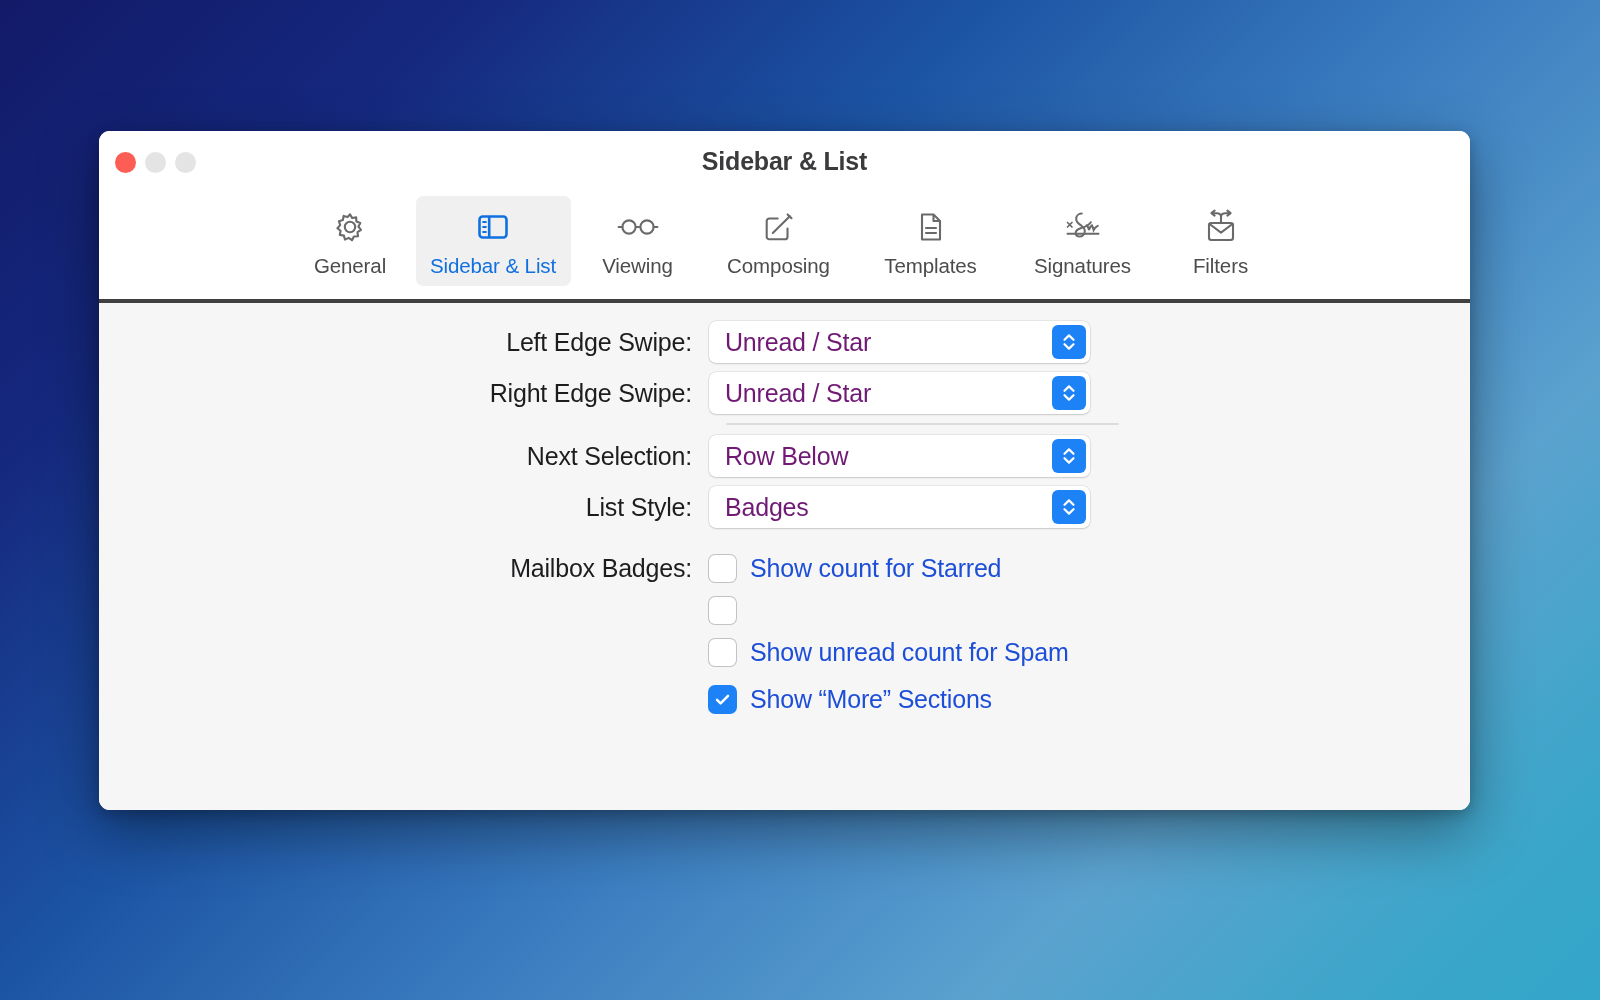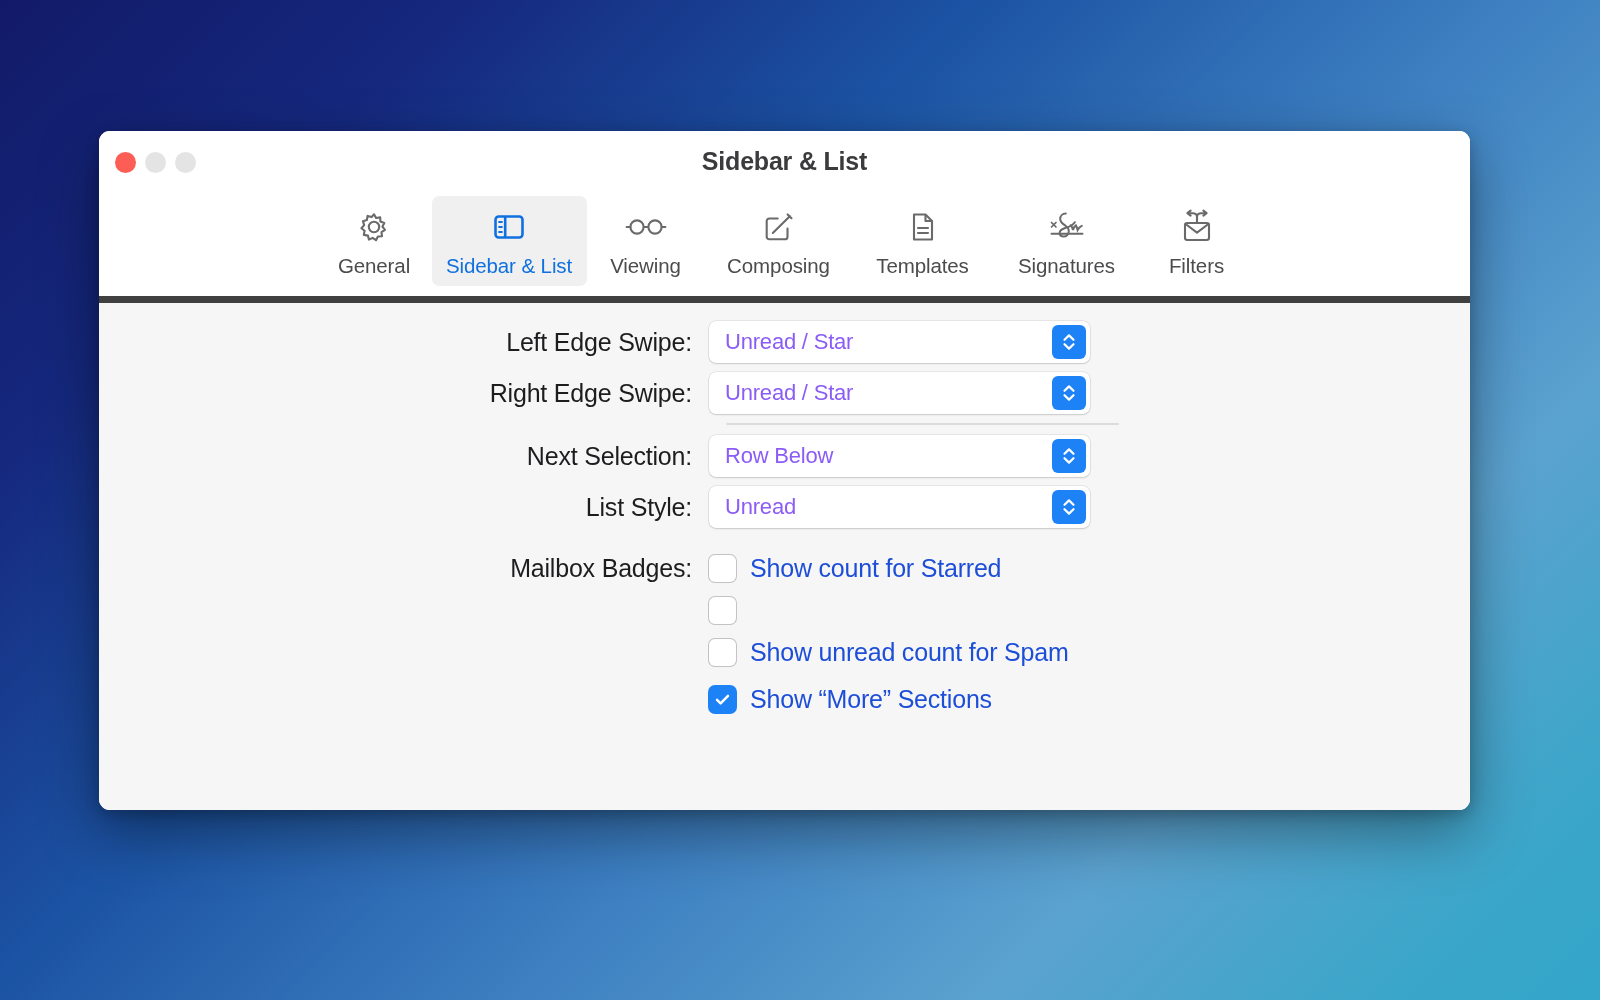--- a/index.html
+++ b/index.html
@@ -72,25 +72,25 @@
     font-size: 25px;
     font-weight: bold;
     color: #3b3b3d;
     letter-spacing: -0.2px;
   }
 
   
   .toolbar {
     height: 111px;
     background: #ffffff;
-    border-bottom: 7px solid #404040;
+    border-bottom: 4px solid #404040;
     display: flex;
     align-items: flex-start;
     justify-content: center;
-    gap: 0px;
+    gap: 8px;
     padding-top: 4px;
     flex: none;
   }
 
   .tab {
     width: 115px;
     padding: 10px 4px 8px;
     border-radius: 7px;
     display: flex;
     flex-direction: column;
@@ -167,22 +167,22 @@
     background: #ffffff;
     border-radius: 7px;
     box-shadow: 0 0 0 0.5px rgba(0,0,0,0.13), 0 1px 2px rgba(0,0,0,0.13);
     display: flex;
     align-items: center;
     cursor: default;
   }
 
   .popup-value {
     padding-left: 16px;
-    font-size: 22px;
-    color: #8b5cf6;
+    font-size: 25px;
+    color: #701a75;
     white-space: nowrap;
     letter-spacing: -0.2px;
   }
 
   .stepper {
     position: absolute;
     right: 4px;
     top: 4px;
     width: 34px;
     height: 34px;
@@ -388,21 +388,21 @@
               <path d="M4.5 8.8 9 4.4l4.5 4.4"></path>
               <path d="M4.5 13.2 9 17.6l4.5-4.4"></path>
             </svg>
           </span>
         </div>
       </div>
 
       <div class="row">
         <div class="row-label">List Style:</div>
         <div class="popup">
-          <span class="popup-value">Unread</span>
+          <span class="popup-value">Badges</span>
           <span class="stepper">
             <svg width="18" height="22" viewBox="0 0 18 22" fill="none" stroke="#ffffff" stroke-width="2.2" stroke-linecap="round" stroke-linejoin="round">
               <path d="M4.5 8.8 9 4.4l4.5 4.4"></path>
               <path d="M4.5 13.2 9 17.6l4.5-4.4"></path>
             </svg>
           </span>
         </div>
       </div>
 
       <div class="badge-group" style="margin-top:26px;">

